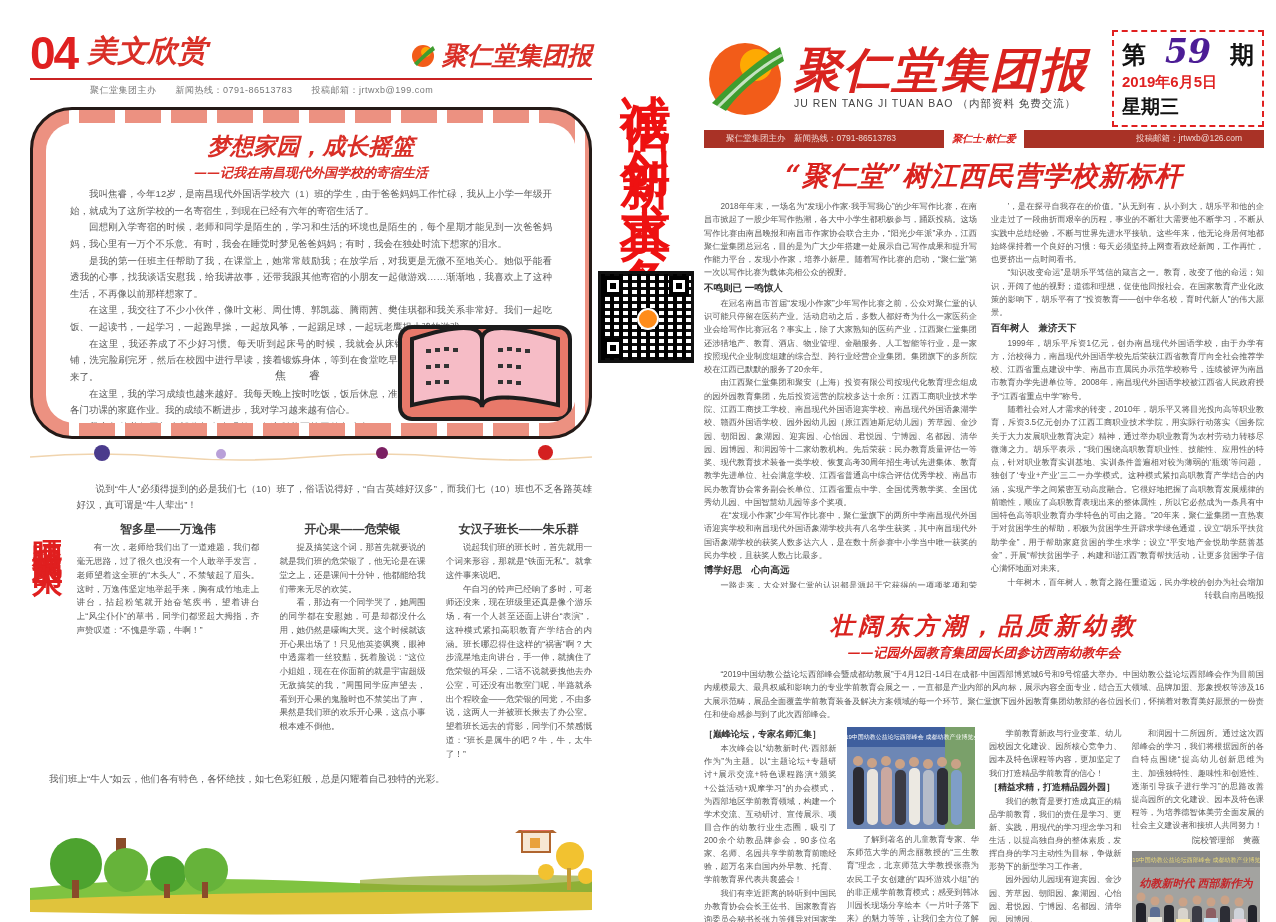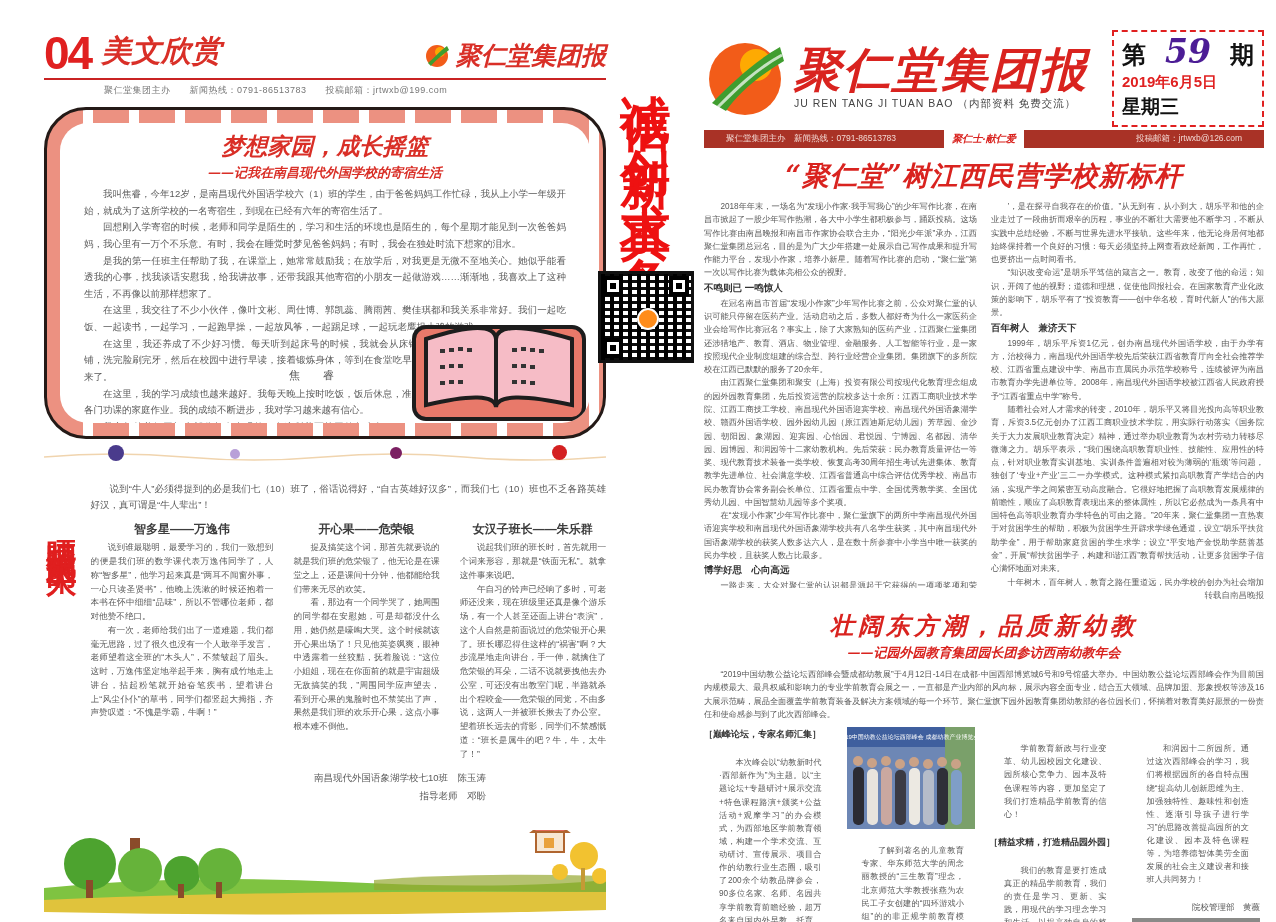--- a/index.html
+++ b/index.html
@@ -1,19 +1,19 @@
 <!DOCTYPE html>
 <html><head>
 <meta charset="utf-8">
 <style>
   html,body{margin:0;padding:0;background:#888;}
   .paper{position:relative;width:1276px;height:922px;background:#ffffff;overflow:hidden;
          font-family:"Liberation Sans", sans-serif;}
   
-  .left-page{position:absolute;left:44px;top:30px;width:562px;height:888px;}
+  .left-page{position:absolute;left:30px;top:30px;width:562px;height:888px;}
   .lp-header{display:flex;align-items:flex-end;gap:10px;}
   .pagenum{font-size:46px;font-weight:bold;color:#e02020;line-height:1;letter-spacing:-2px;}
   .section{font-size:30px;font-weight:bold;color:#d92f27;font-family:"DejaVu Serif",serif;font-style:italic;padding-bottom:4px;}
   .lp-brand{margin-left:auto;display:flex;align-items:center;gap:6px;font-size:25px;font-weight:bold;color:#d92f27;font-family:"DejaVu Serif",serif;font-style:italic;padding-bottom:4px;}
   .lp-rule{height:2px;background:#c92323;margin-top:2px;}
   .lp-info{font-size:9px;color:#777;margin:4px 0 0 60px;letter-spacing:.5px;}
   
   .essay-frame{margin-top:10px;height:332px;border:3px solid #241a17;border-radius:42px;
      background:repeating-linear-gradient(90deg,#ec9181 0 36px,#ffffff 36px 46px);padding:13px;box-sizing:border-box;}
   .essay-inner{position:relative;background:#fff;border-radius:28px;height:100%;box-sizing:border-box;padding:8px 24px;overflow:hidden;}
@@ -74,21 +74,21 @@
   .a1-col{flex:1;min-width:0;overflow:hidden;}
   .a1-col p{margin:0;font-size:8.2px;line-height:1.62;color:#5a5a5a;text-indent:2em;text-align:justify;}
   .a1-col h5{margin:2px 0;font-size:9.5px;color:#333;font-weight:bold;}
   .credit{text-align:right;font-size:8.5px;color:#666;margin-top:2px;}
   .a2-headline{margin:8px 0 0;text-align:center;font-size:24px;font-weight:bold;color:#d9231f;
                font-family:"DejaVu Serif",serif;font-style:italic;letter-spacing:4px;}
   .a2-sub{margin:2px 0 6px;text-align:center;font-size:13px;font-weight:bold;color:#d9231f;font-family:"DejaVu Serif",serif;font-style:italic;}
   .a2-intro{margin:0 0 6px;font-size:8.2px;line-height:1.62;color:#5a5a5a;text-indent:2em;text-align:justify;}
   .a2-cols{display:flex;gap:10px;height:260px;overflow:hidden;}
   .a2-col{flex:1;min-width:0;overflow:hidden;}
-  .a2-col p{margin:15px;font-size:8.2px;line-height:1.6;color:#5a5a5a;text-indent:2em;text-align:justify;}
+  .a2-col p{margin:0;font-size:8.2px;line-height:1.6;color:#5a5a5a;text-indent:2em;text-align:justify;}
   .a2-col h5{margin:1px 0;font-size:9px;color:#333;font-weight:bold;}
   .a2-sign{text-align:right;font-size:8.5px;color:#555;margin:3px 4px 4px 0;}
   .photo{display:block;margin-bottom:4px;}
 </style>
 </head>
 <body>
 
 <div class="paper">
 
   <div class="left-page">
@@ -159,40 +159,36 @@
       <span class="dot" style="left:508px;top:2px;width:15px;height:15px;background:#d42020;"></span>
     </div>
 
     <div class="niuren">
       <div class="vtitle">晒晒我们班的牛人</div>
       <div class="ncontent">
         <p class="nintro">说到“牛人”必须得提到的必是我们七（10）班了，俗话说得好，“自古英雄好汉多”，而我们七（10）班也不乏各路英雄好汉，真可谓是“牛人辈出”！</p>
         <div class="ncols">
           <div class="ncol">
             <h4>智多星——万逸伟</h4>
-            <p>说到谁最聪明，最爱学习的，我们一致想到的便是我们班的数学课代表万逸伟同学了，人称“智多星”，他学习起来真是“两耳不闻窗外事，一心只读圣贤书”，他晚上洗漱的时候还抱着一本书在怀中细细“品味”，所以不管哪位老师，都对他赞不绝口。</p>
             <p>有一次，老师给我们出了一道难题，我们都毫无思路，过了很久也没有一个人敢举手发言，老师望着这全班的“木头人”，不禁皱起了眉头。这时，万逸伟坚定地举起手来，胸有成竹地走上讲台，拈起粉笔就开始奋笔疾书，望着讲台上“风尘仆仆”的草书，同学们都竖起大拇指，齐声赞叹道：“不愧是学霸，牛啊！”</p>
           </div>
           <div class="ncol">
             <h4>开心果——危荣银</h4>
             <p>提及搞笑这个词，那首先就要说的就是我们班的危荣银了，他无论是在课堂之上，还是课间十分钟，他都能给我们带来无尽的欢笑。</p>
             <p>看，那边有一个同学哭了，她周围的同学都在安慰她，可是却都没什么用，她仍然是嚎啕大哭。这个时候就该开心果出场了！只见他英姿飒爽，眼神中透露着一丝狡黠，抚着脸说：“这位小姐姐，现在在你面前的就是宇宙超级无敌搞笑的我，”周围同学应声望去，看到开心果的鬼脸时也不禁笑出了声，果然是我们班的欢乐开心果，这点小事根本难不倒他。</p>
           </div>
           <div class="ncol">
             <h4>女汉子班长——朱乐群</h4>
             <p>说起我们班的班长时，首先就用一个词来形容，那就是“铁面无私”。就拿这件事来说吧。</p>
-            <p>午自习的铃声已经响了多时，可老师还没来，现在班级里还真是像个游乐场，有一个人甚至还面上讲台“表演”，这个人自然是前面说过的危荣银开心果了。班长哪忍得住这样的“祸害”啊？大步流星地走向讲台，手一伸，就擒住了危荣银的耳朵，二话不说就要拽他去办公室，可还没有出教室门呢，半路就杀出个程咬金——危荣银的同党，不由多说，这两人一并被班长揪去了办公室。望着班长远去的背影，同学们不禁感慨道：“班长是属牛的吧？牛，牛，太牛了！”</p>
+            <p>午自习的铃声已经响了多时，可老师还没来，现在班级里还真是像个游乐场，有一个人甚至还面上讲台“表演”，这种模式紧扣高职教育产学结合的内涵。班长哪忍得住这样的“祸害”啊？大步流星地走向讲台，手一伸，就擒住了危荣银的耳朵，二话不说就要拽他去办公室，可还没有出教室门呢，半路就杀出个程咬金——危荣银的同党，不由多说，这两人一并被班长揪去了办公室。望着班长远去的背影，同学们不禁感慨道：“班长是属牛的吧？牛，牛，太牛了！”</p>
           </div>
         </div>
       </div>
     </div>
-    <div class="nbylines">
-      <div>南昌现代外国语象湖学校七10班　陈玉涛</div>
-      <div>指导老师　邓盼</div>
-    </div>
+    <p class="nclose">我们班上“牛人”如云，他们各有特色，各怀绝技，如七色彩虹般，总是闪耀着自己独特的光彩。</p>
 
     <svg class="grass" width="562" height="88" viewBox="0 0 562 88">
       <path d="M0 58 Q140 44 300 52 T562 50 L562 74 L0 78 Z" fill="#7fc341"></path>
       <path d="M0 70 Q200 60 562 62 L562 80 Q280 88 0 82 Z" fill="#e0c33c"></path>
       <path d="M330 50 Q430 42 562 46 L562 62 L330 60 Z" fill="#96a832" opacity=".7"></path>
       <rect x="86" y="8" width="10" height="40" fill="#8a4b2a"></rect>
       <circle cx="46" cy="34" r="26" fill="#4da32f"></circle>
       <circle cx="96" cy="40" r="22" fill="#66b33a"></circle>
       <circle cx="138" cy="44" r="18" fill="#4da32f"></circle>
       <circle cx="176" cy="40" r="22" fill="#66b33a"></circle>

